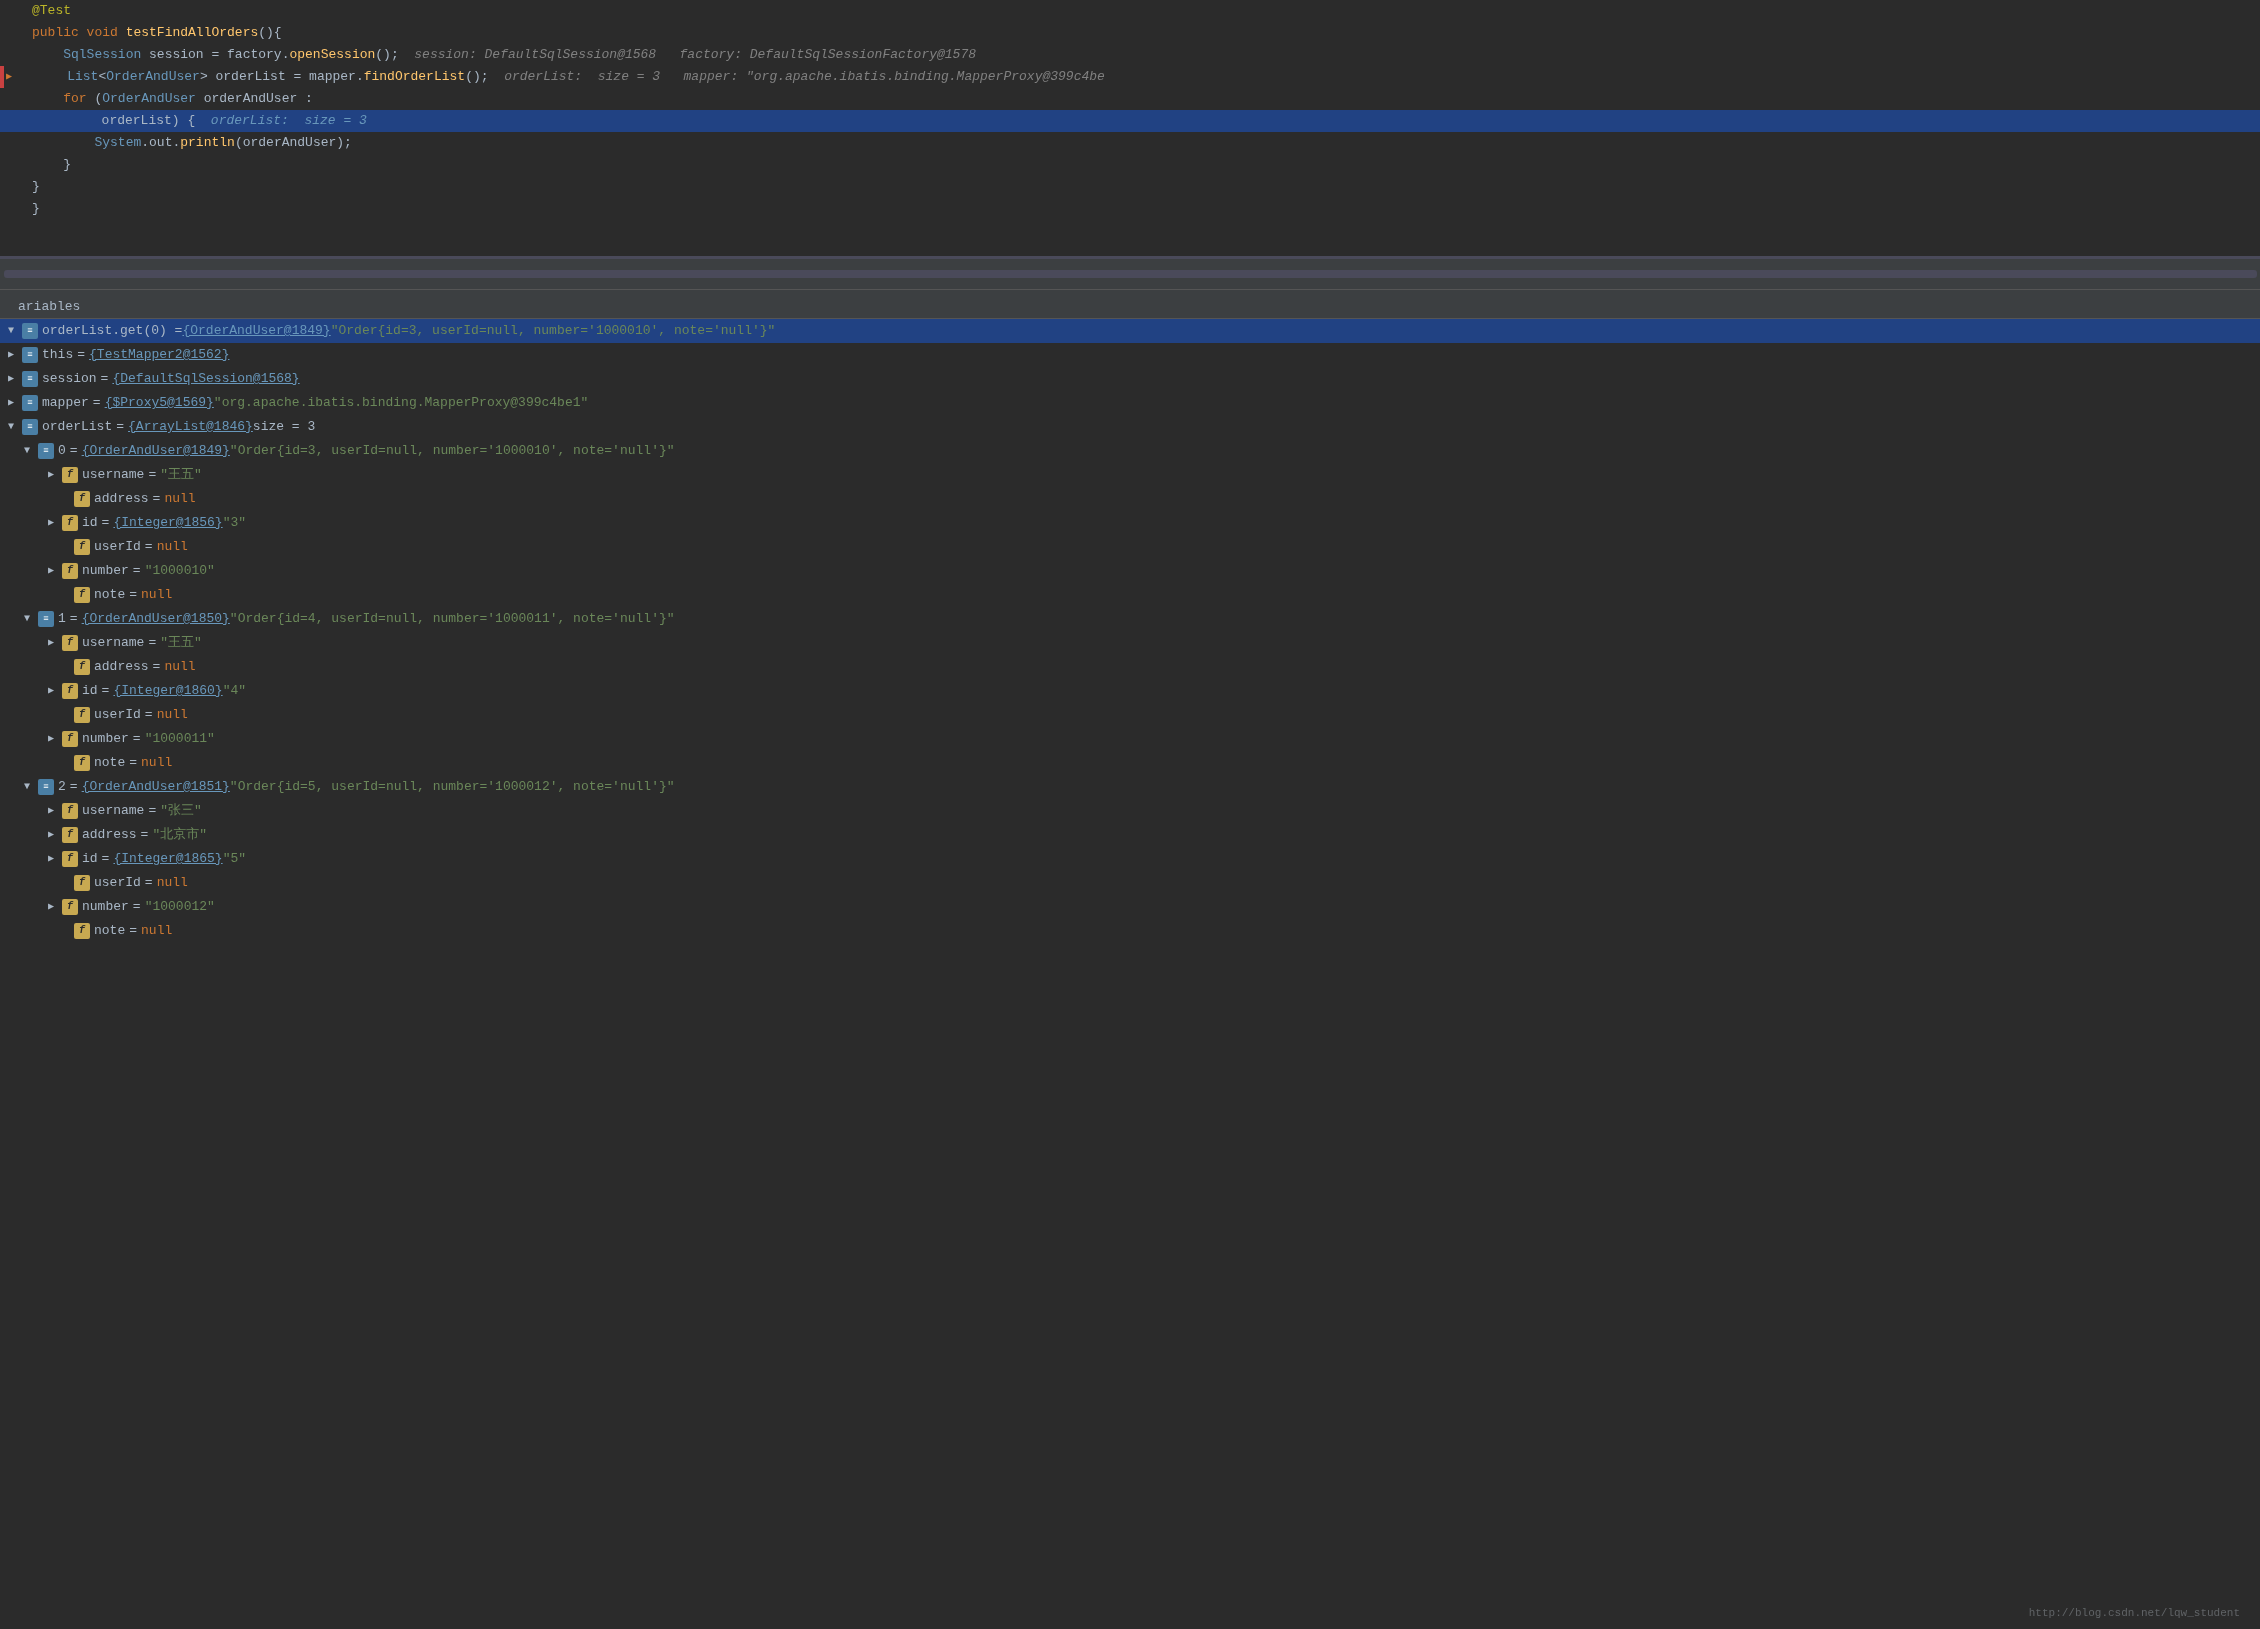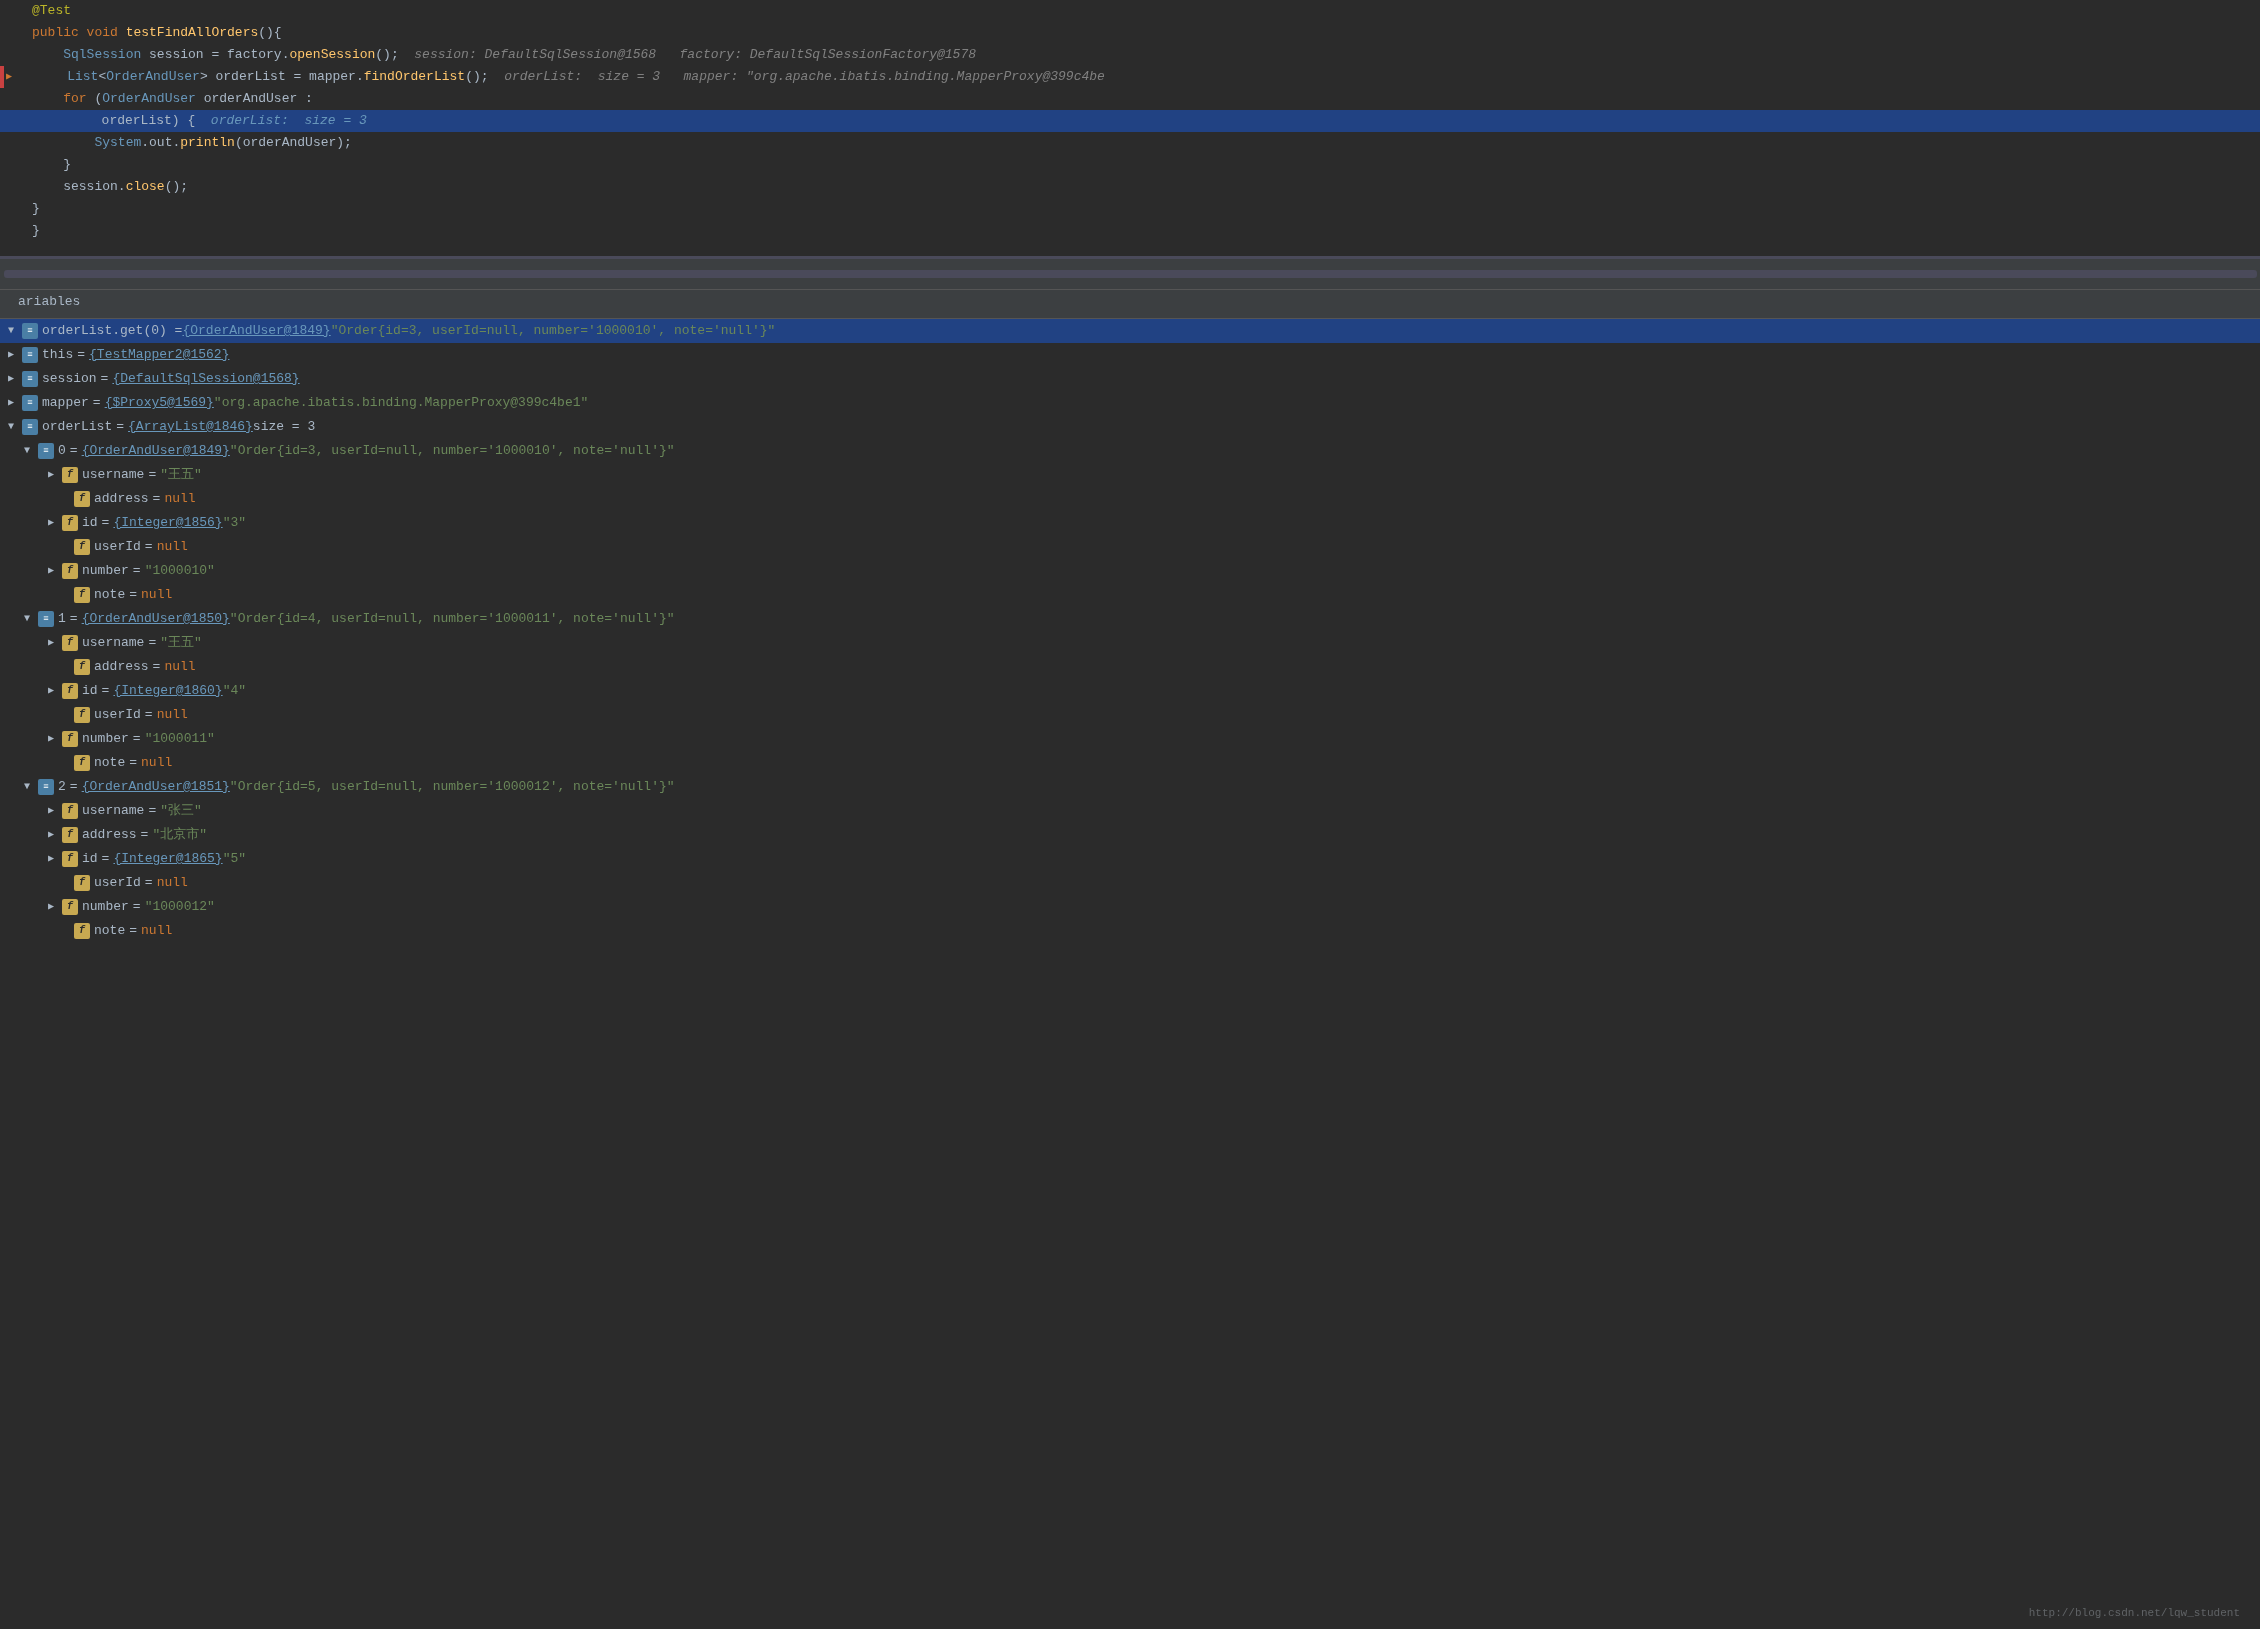--- a/index.html
+++ b/index.html
@@ -70,21 +70,21 @@
     .var { color: #a9b7c6; } 
     .debug-val { color: #6897bb; font-style: italic; } 
     .ann { color: #bbb529; text-align: right; }
 
     
     .divider-bar {
       background: #3c3f41;
       height: 30px;
       width: 100%;
       display: flex;
-      align-items: flex-start;
+      align-items: flex-end;
       padding-left: 10px;
       border-bottom: 1px solid #555;
       border-top: 1px solid #555;
     }
 
     
     .variables-panel {
       background: #2b2b2b;
       width: 100%;
       padding: 0;
@@ -201,24 +201,20 @@
   <div class="code-line">
     <div class="gutter"></div>
     <div class="code-content">        <span class="type">System</span>.<span class="var">out</span>.<span class="fn">println</span>(orderAndUser);</div>
   </div>
 
   <div class="code-line">
     <div class="gutter"></div>
     <div class="code-content">    }</div>
   </div>
 
-  <div class="code-line">
-    <div class="gutter"></div>
-    <div class="code-content">    session.<span class="fn">close</span>();</div>
-  </div>
 
   <div class="code-line">
     <div class="gutter"></div>
     <div class="code-content">}</div>
   </div>
 
   <div class="code-line">
     <div class="gutter"></div>
     <div class="code-content">}</div>
   </div>

